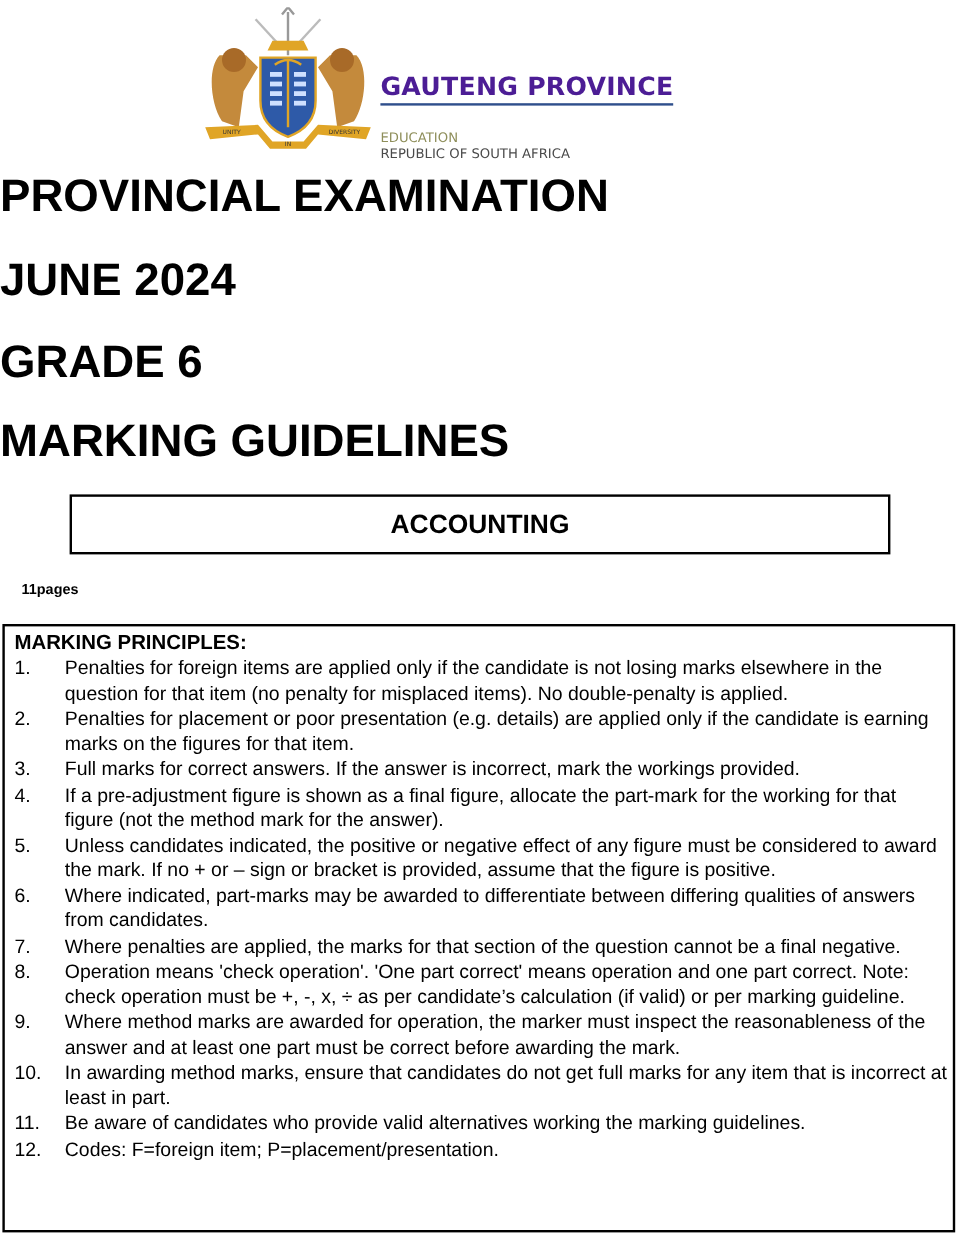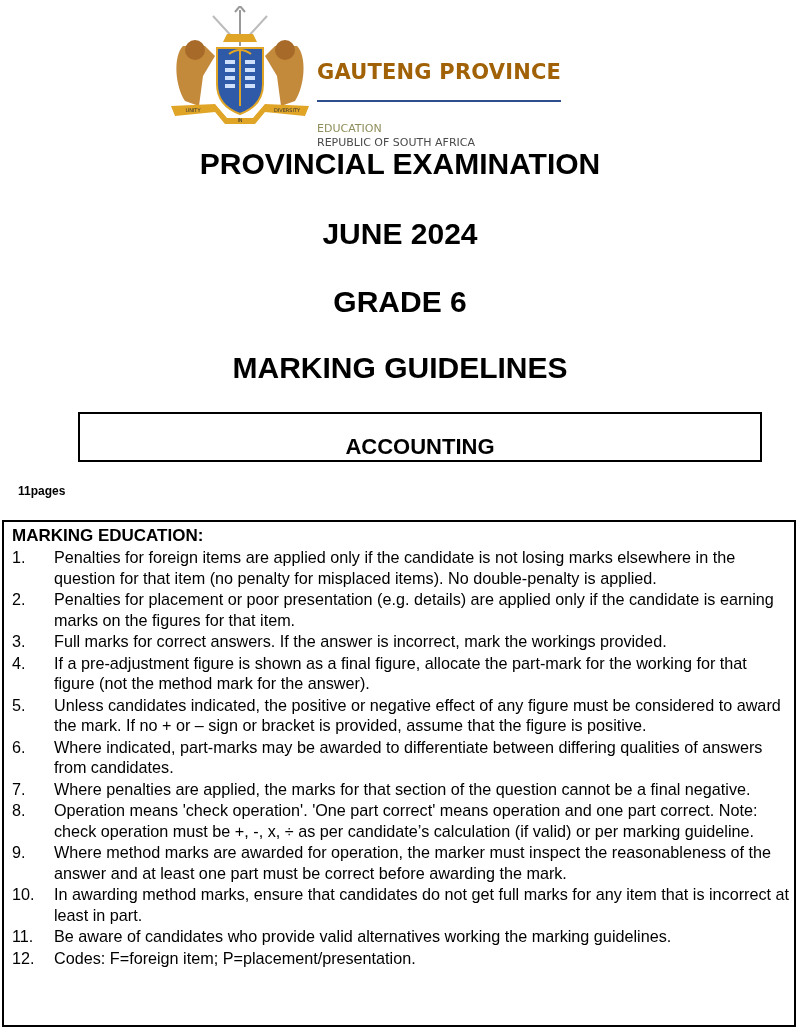--- a/index.html
+++ b/index.html
@@ -7,40 +7,40 @@
     width: 800px; height: 1031px; position: relative; overflow: hidden;
     font-family: "Liberation Sans", "DejaVu Sans", sans-serif; color: #000;
   }
   .logo {
     position: absolute; left: 165px; top: 6px; width: 420px; height: 120px;
   }
   .crest { position: absolute; left: 0; top: 0; width: 150px; height: 120px; }
   .logo-text { position: absolute; left: 152px; top: 54px; }
   .logo-title {
     font-family: "DejaVu Sans", sans-serif; font-weight: bold; font-size: 21px;
-    color: #a16207; letter-spacing: 0.2px; line-height: 24px;
-    padding-bottom: 16px; border-bottom: 2px solid #2f4f8c; white-space: nowrap;
+    color: #4c1d95; letter-spacing: 0.2px; line-height: 24px;
+    padding-bottom: 2px; border-bottom: 2px solid #2f4f8c; white-space: nowrap;
   }
   .logo-sub1 {
     font-family: "DejaVu Sans", sans-serif; font-size: 11px; color: #8e8e5a;
     margin-top: 20px; line-height: 14px;
   }
   .logo-sub2 {
     font-family: "DejaVu Sans", sans-serif; font-size: 11px; color: #4a4a4a;
     line-height: 14px;
   }
   .title-line {
-    position: absolute; left: 0; width: 800px; text-align: center;
-    font-weight: bold; font-size: 30px; line-height: 44px;
+    position: absolute; left: 0; width: 800px; 
+    font-weight: bold; font-size: 38px; line-height: 44px;
   }
   .subject-box {
     position: absolute; left: 58px; top: 412px; width: 680px; height: 46px;
     border: 2px solid #000; box-sizing: content-box;
-    display: flex; align-items: flex-end; justify-content: center;
-    font-weight: bold; font-size: 22px; margin-left: 20px;
+    display: flex; align-items: center; justify-content: center;
+    font-weight: bold; font-size: 22px;
   }
   .pages {
     position: absolute; left: 18px; top: 484px; font-weight: bold; font-size: 12px;
   }
   .principles-box {
     position: absolute; left: 2px; top: 520px; width: 794px; height: 507px;
     border: 2px solid #000; box-sizing: border-box; padding: 4px 0 0 8px;
   }
   .principles-heading { font-weight: bold; font-size: 17px; line-height: 20px; }
   .principle {
@@ -96,21 +96,21 @@
 <div class="title-line" style="top:280px">GRADE 6</div>
 <div class="title-line" style="top:346px">MARKING GUIDELINES</div>
 
 <div class="subject-box">
   <span>ACCOUNTING</span>
 </div>
 
 <div class="pages">11pages</div>
 
 <div class="principles-box">
-  <div class="principles-heading">MARKING EDUCATION:</div>
+  <div class="principles-heading">MARKING PRINCIPLES:</div>
   <div class="principle">
       <span class="num">1.</span>
       <span class="txt">Penalties for foreign items are applied only if the candidate is not losing marks elsewhere in the question for that item (no penalty for misplaced items). No double-penalty is applied.</span>
     </div>
   <div class="principle">
       <span class="num">2.</span>
       <span class="txt">Penalties for placement or poor presentation (e.g. details) are applied only if the candidate is earning marks on the figures for that item.</span>
     </div>
   <div class="principle">
       <span class="num">3.</span>

